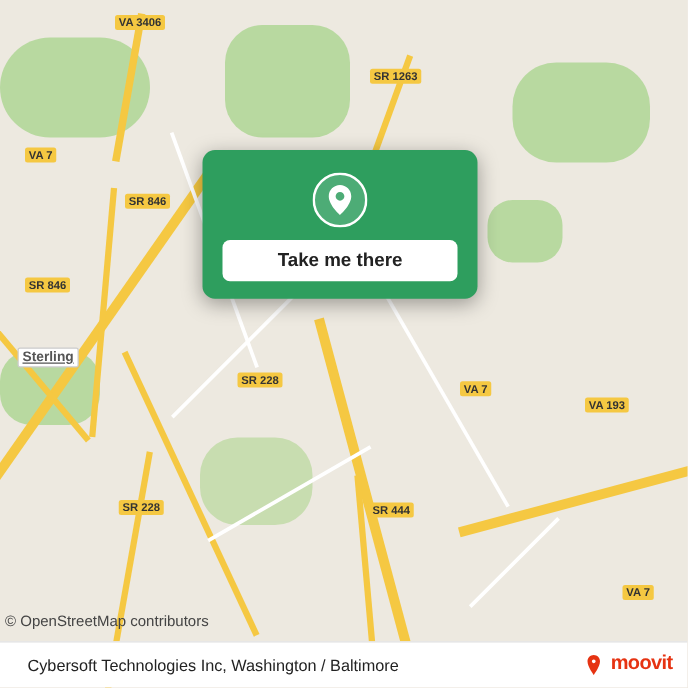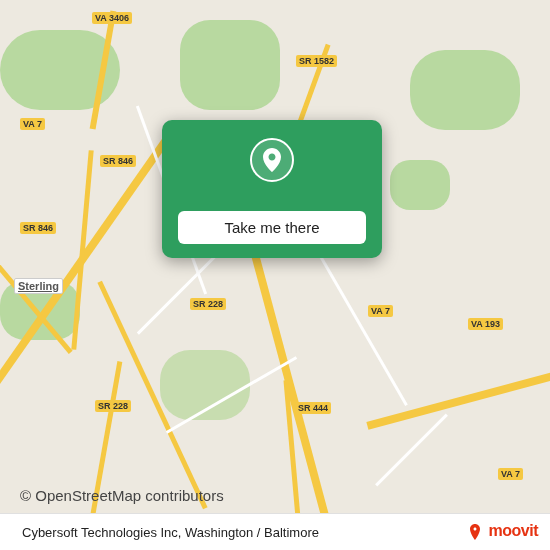--- a/index.html
+++ b/index.html
@@ -260,25 +260,24 @@
       height: 44px;
     }
 
     .popup-btn {
       background: #ffffff;
       color: #222;
       border: none;
       border-radius: 6px;
       padding: 8px 24px;
       font-size: 15px;
-      font-weight: 400;
+      font-weight: 700;
       cursor: pointer;
       width: 100%;
       text-align: center;
-      margin-top: 19px;
     }
 
     
     #bottom-bar {
       position: absolute;
       bottom: 0;
       left: 0;
       right: 0;
       background: #ffffff;
       padding: 8px 12px;
@@ -312,24 +311,23 @@
       font-weight: bold;
       color: #e63312;
       letter-spacing: -0.5px;
     }
 
     
     .copyright {
       position: absolute;
       bottom: 46px;
       left: 4px;
-      font-size: 15px;
+      font-size: 12px;
       color: #444;
       z-index: 150;
-      margin-left: 16px;
     }
   </style>
 </head>
 <body>
 
 <div id="map-container">
   <div class="map-bg"></div>
 
   <div class="green-area-1"></div>
   <div class="green-area-2"></div>
@@ -349,21 +347,21 @@
   <div class="road road-sr228-2"></div>
   <div class="road road-sr828"></div>
   <div class="road local-road-1"></div>
   <div class="road local-road-2"></div>
   <div class="road local-road-3"></div>
   <div class="road local-road-4"></div>
   <div class="road local-road-5"></div>
 
   <span class="road-label" style="top:12px;left:92px">VA 3406</span>
   <span class="road-label" style="top:118px;left:20px">VA 7</span>
-  <span class="road-label" style="top:55px;left:296px">SR 1582</span>
+  <span class="road-label" style="top:55px;left:296px">SR 1263</span>
   <span class="road-label" style="top:155px;left:100px">SR 846</span>
   <span class="road-label" style="top:222px;left:20px">SR 846</span>
   <span class="road-label white" style="top:278px;left:14px;font-size:11px">Sterling</span>
   <span class="road-label" style="top:298px;left:190px">SR 228</span>
   <span class="road-label" style="top:305px;left:368px">VA 7</span>
   <span class="road-label" style="top:318px;left:468px">VA 193</span>
   <span class="road-label" style="top:400px;left:95px">SR 228</span>
   <span class="road-label" style="top:402px;left:295px">SR 444</span>
   <span class="road-label" style="top:468px;left:498px">VA 7</span>
 

